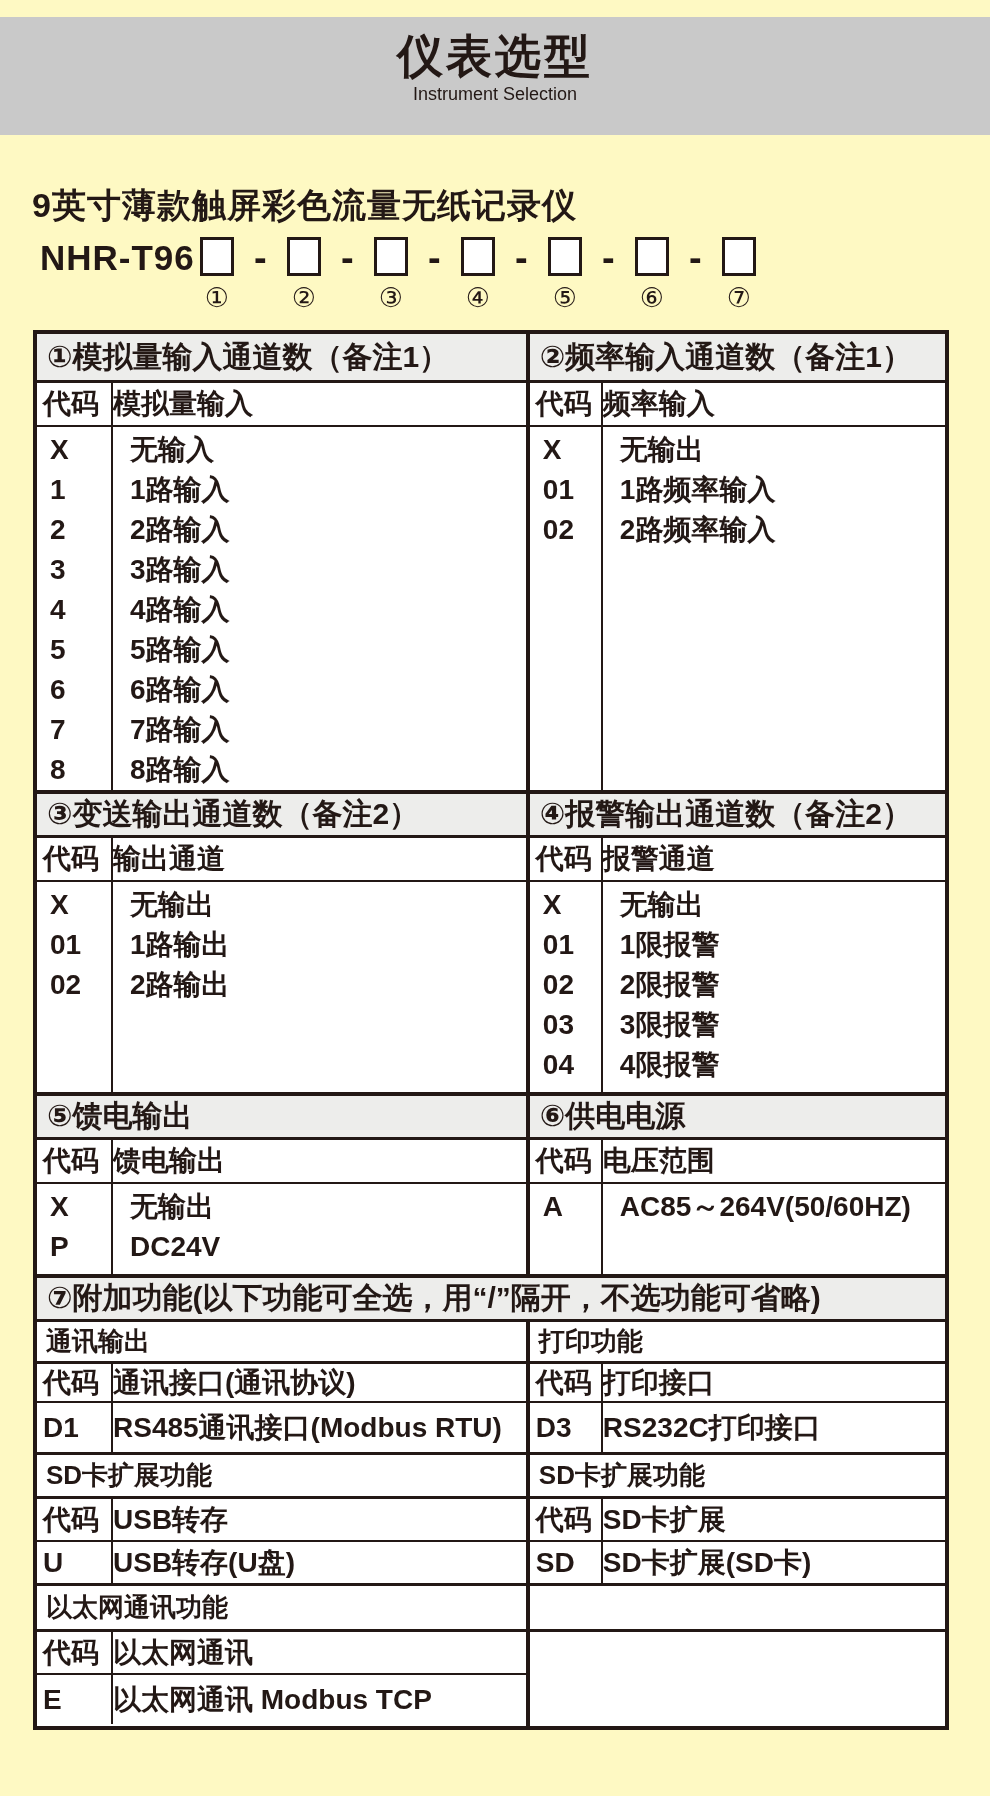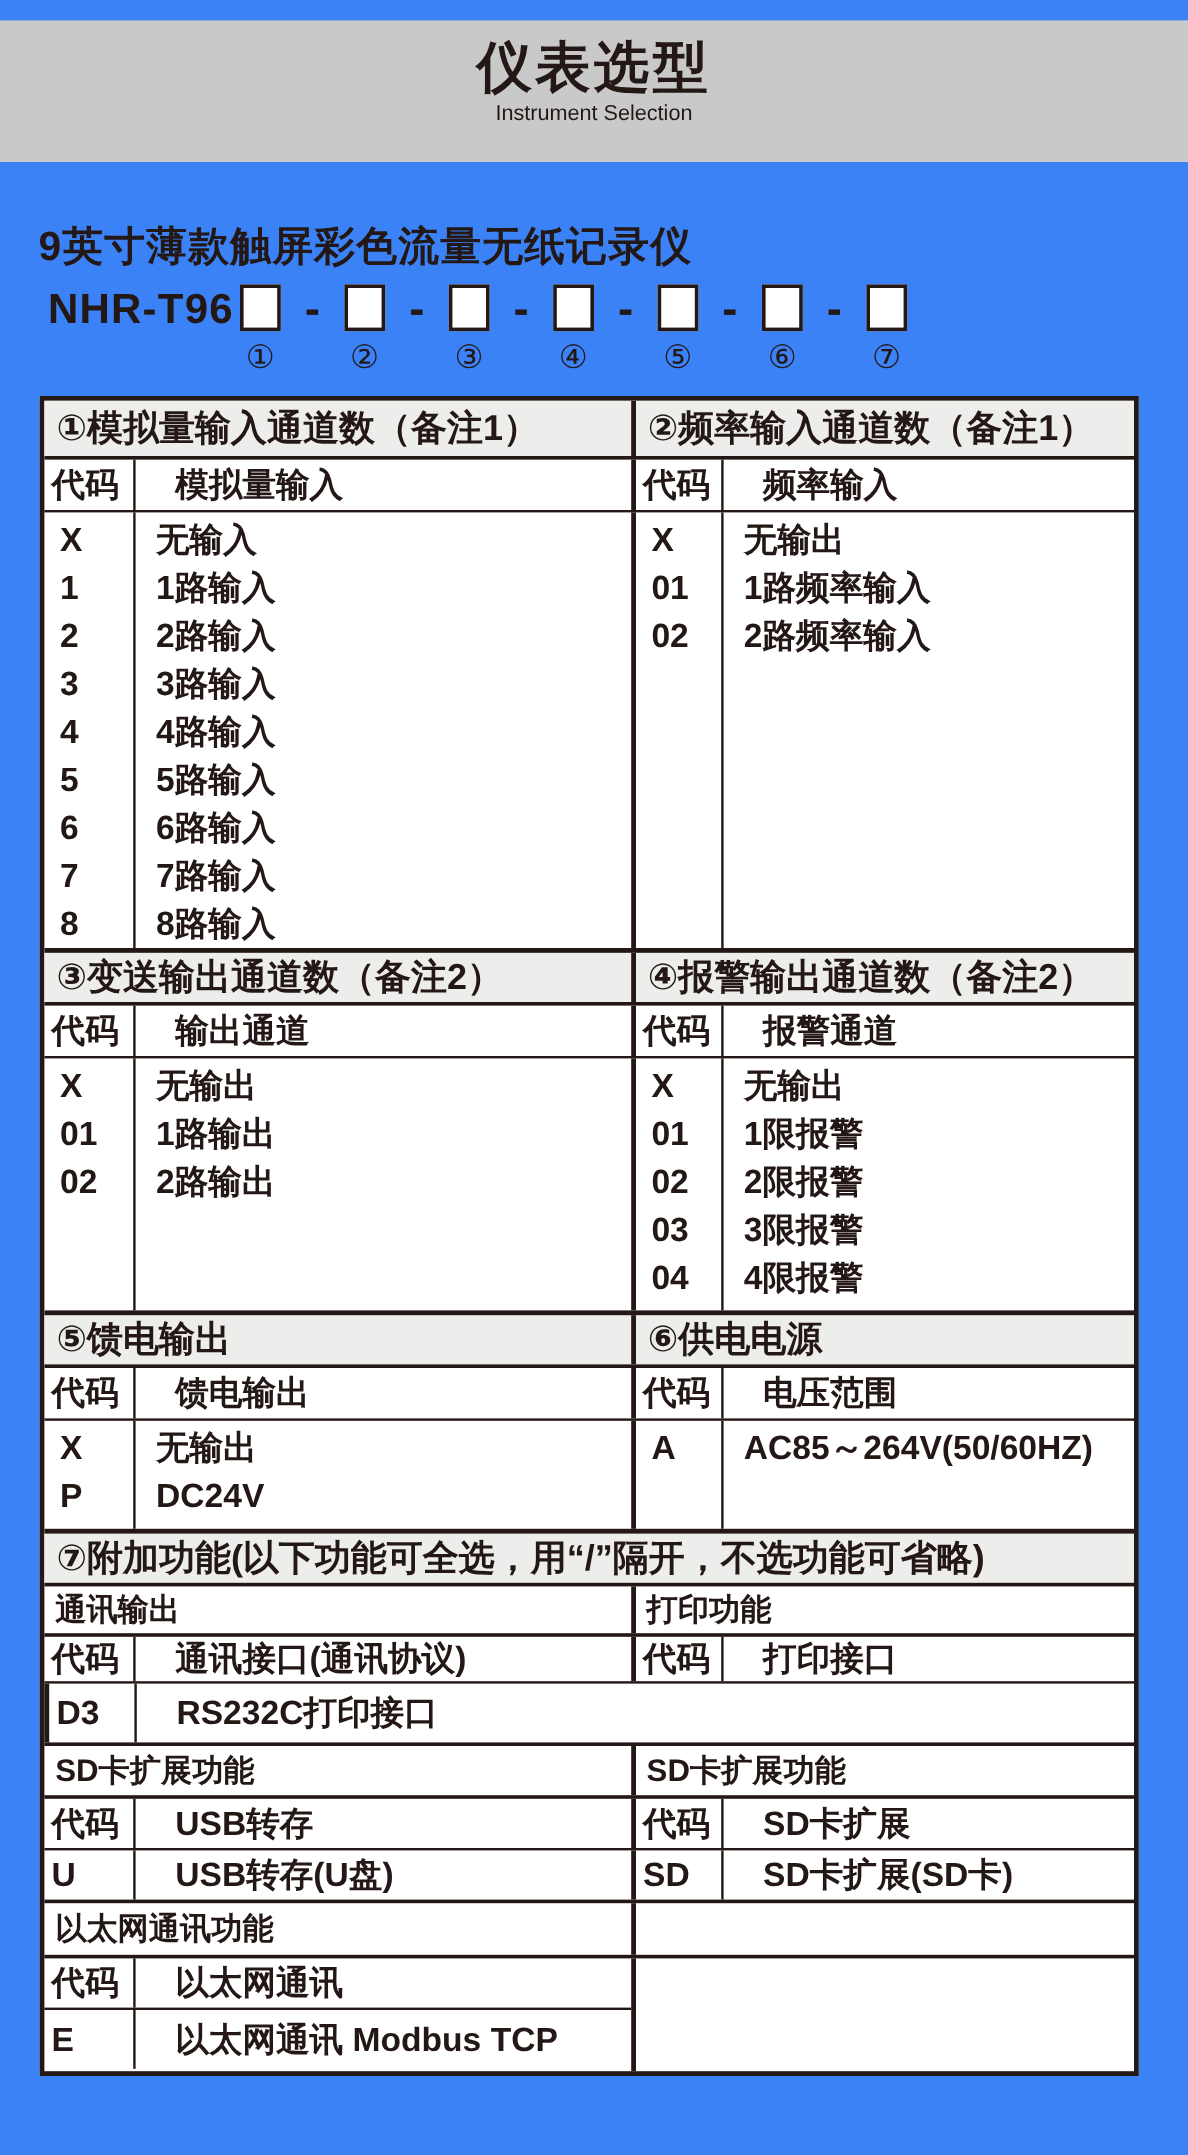--- a/index.html
+++ b/index.html
@@ -6,21 +6,21 @@
     --ink:#231815;
     --secbg:#ededeb;
     --bannerbg:#c9c9c9;
   }
   *{margin:0;padding:0;box-sizing:border-box;}
   body{
     width:990px;height:1796px;background:#ffffff;
     font-family:"Liberation Sans","DejaVu Sans",sans-serif;
     color:var(--ink);
   }
-  .page{position:relative;width:990px;height:1796px;background:#3b82f6;overflow:hidden;}
+  .page{position:relative;width:990px;height:1796px;background:#fef9c3;overflow:hidden;}
 
   
   .banner{position:absolute;top:17px;left:0;width:990px;height:118px;background:var(--bannerbg);text-align:center;}
   .banner-title{font-size:46px;font-weight:700;line-height:54px;margin-top:12px;letter-spacing:3px;}
   .banner-sub{font-size:18px;font-weight:400;line-height:22px;margin-top:0;}
 
   
   .product-title{position:absolute;top:183px;left:32px;font-size:34px;font-weight:700;letter-spacing:1px;}
   .model-line{position:absolute;top:237px;left:40px;display:flex;align-items:flex-start;text-align:center;}
   .model-prefix{font-size:35px;font-weight:600;line-height:42px;margin-right:3px;letter-spacing:1px;}
@@ -39,21 +39,21 @@
   .sec .hl,.sec .hr,.sec .full{align-items:center;}
   .sec-t{font-size:30px;font-weight:700;padding-left:10px;white-space:nowrap;}
   .bt4{border-top:4px solid var(--ink);}
   .bb3{border-bottom:3px solid var(--ink);}
   .bb2{border-bottom:2px solid var(--ink);}
   .full{width:752px;display:flex;}
 
   
   .cc{flex:0 0 76px;border-right:2px solid var(--ink);display:flex;align-items:center;padding-left:6px;font-size:28px;font-weight:700;}
   .hr .cc{flex:0 0 73px;}
-  .dc{flex:1;display:flex;align-items:center;padding-left:33px;font-size:28px;font-weight:700;white-space:nowrap;}
+  .dc{flex:1;display:flex;align-items:center;padding-left:0;font-size:28px;font-weight:700;white-space:nowrap;}
 
   .cols{flex-wrap:nowrap;}
   .colc{flex:0 0 76px;border-right:2px solid var(--ink);padding-top:3px;}
   .hr .colc{flex:0 0 73px;}
   .cold{flex:1;padding-top:3px;}
   .cell{height:40px;line-height:40px;font-size:28px;font-weight:600;white-space:nowrap;}
   .colc .cell{padding-left:13px;}
   .cold .cell{padding-left:17px;}
 
   .ttl{font-size:26px;font-weight:700;padding-left:9px;display:flex;align-items:center;white-space:nowrap;}
@@ -284,20 +284,24 @@
       <div class="hl">
         <div class="cc">代码</div>
         <div class="dc">通讯接口(通讯协议)</div>
       </div>
       <div class="hr">
         <div class="cc">代码</div>
         <div class="dc">打印接口</div>
       </div>
     </div>
     <div class="band bb3 h52">
+      <div class="hl">
+        <div class="cc" style="font-weight:600;">D1</div>
+        <div class="dc" style="font-weight:600;">RS485通讯接口(Modbus RTU)</div>
+      </div>
       <div class="hr">
         <div class="cc" style="font-weight:600;">D3</div>
         <div class="dc" style="font-weight:600;">RS232C打印接口</div>
       </div>
     </div>
 
     <div class="band bb3 h44">
       <div class="hl one">
           <div class="ttl">SD卡扩展功能</div>
         </div>

